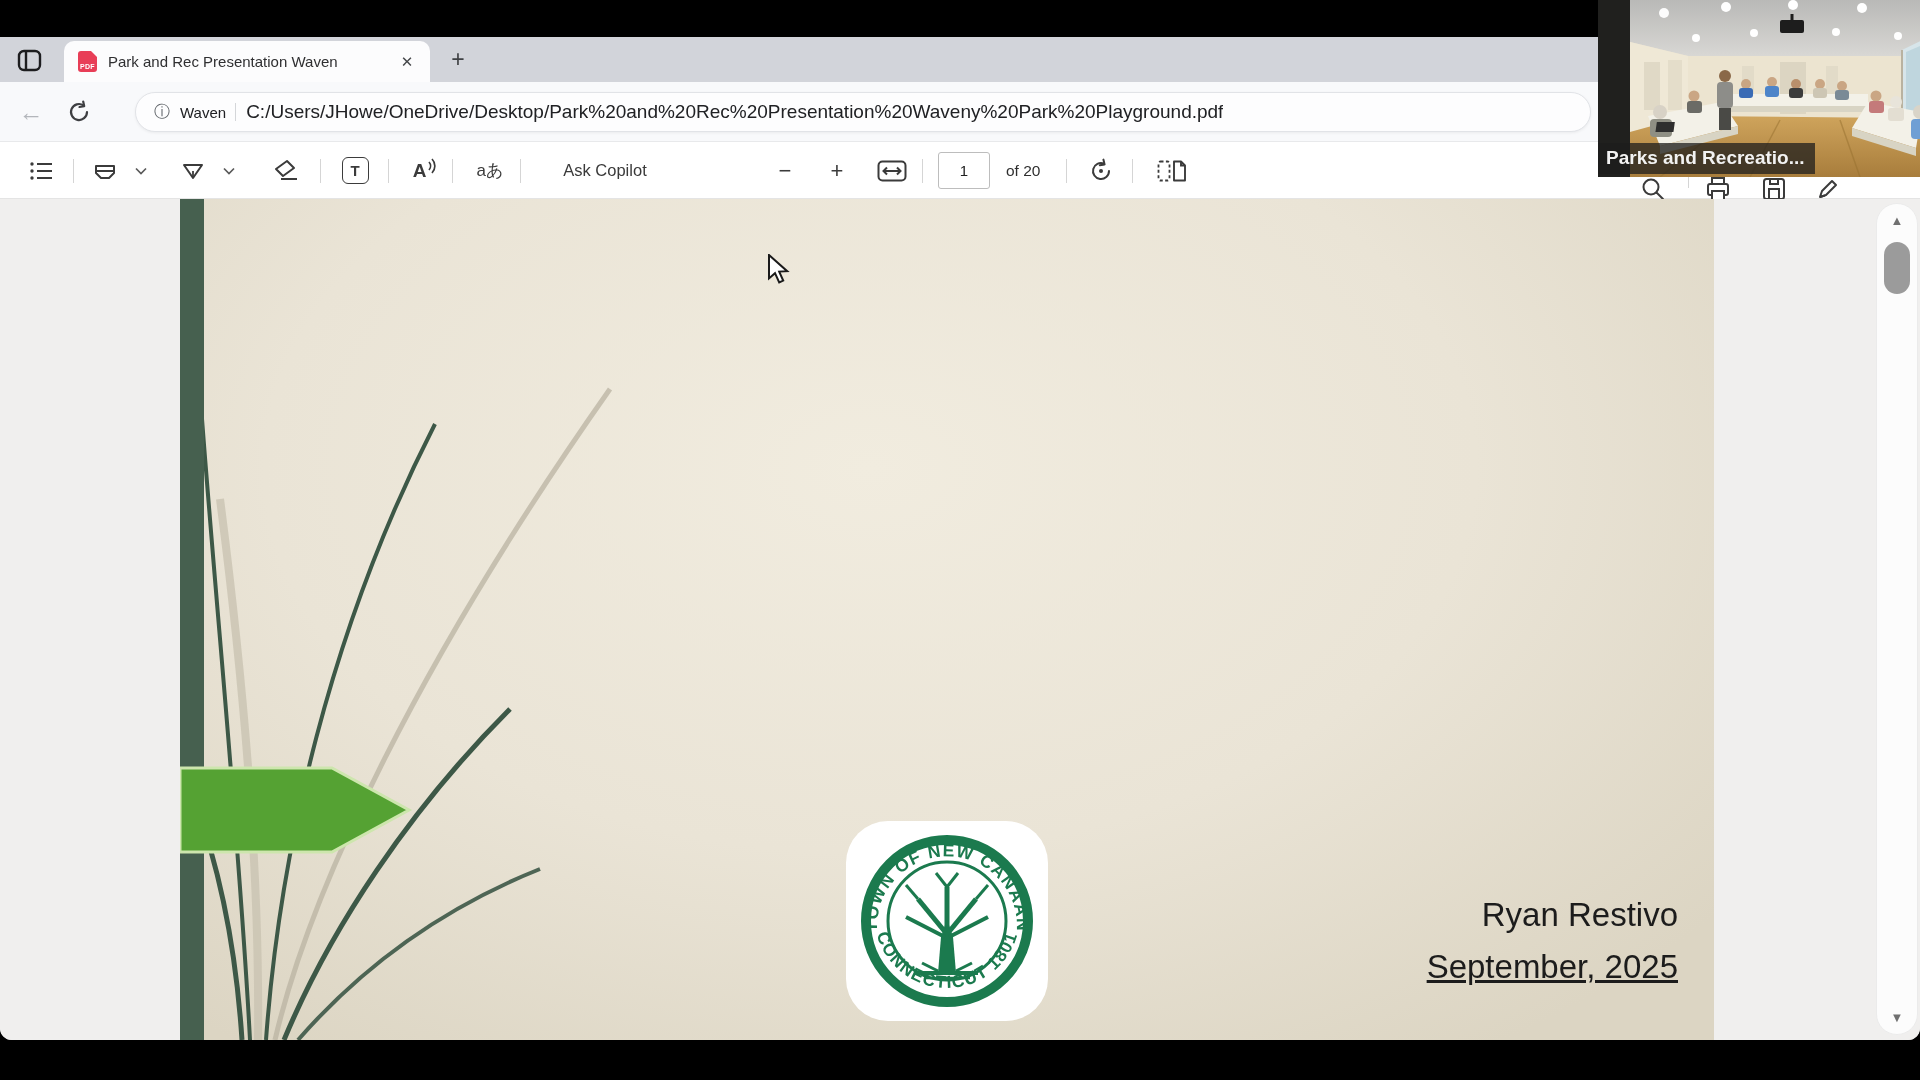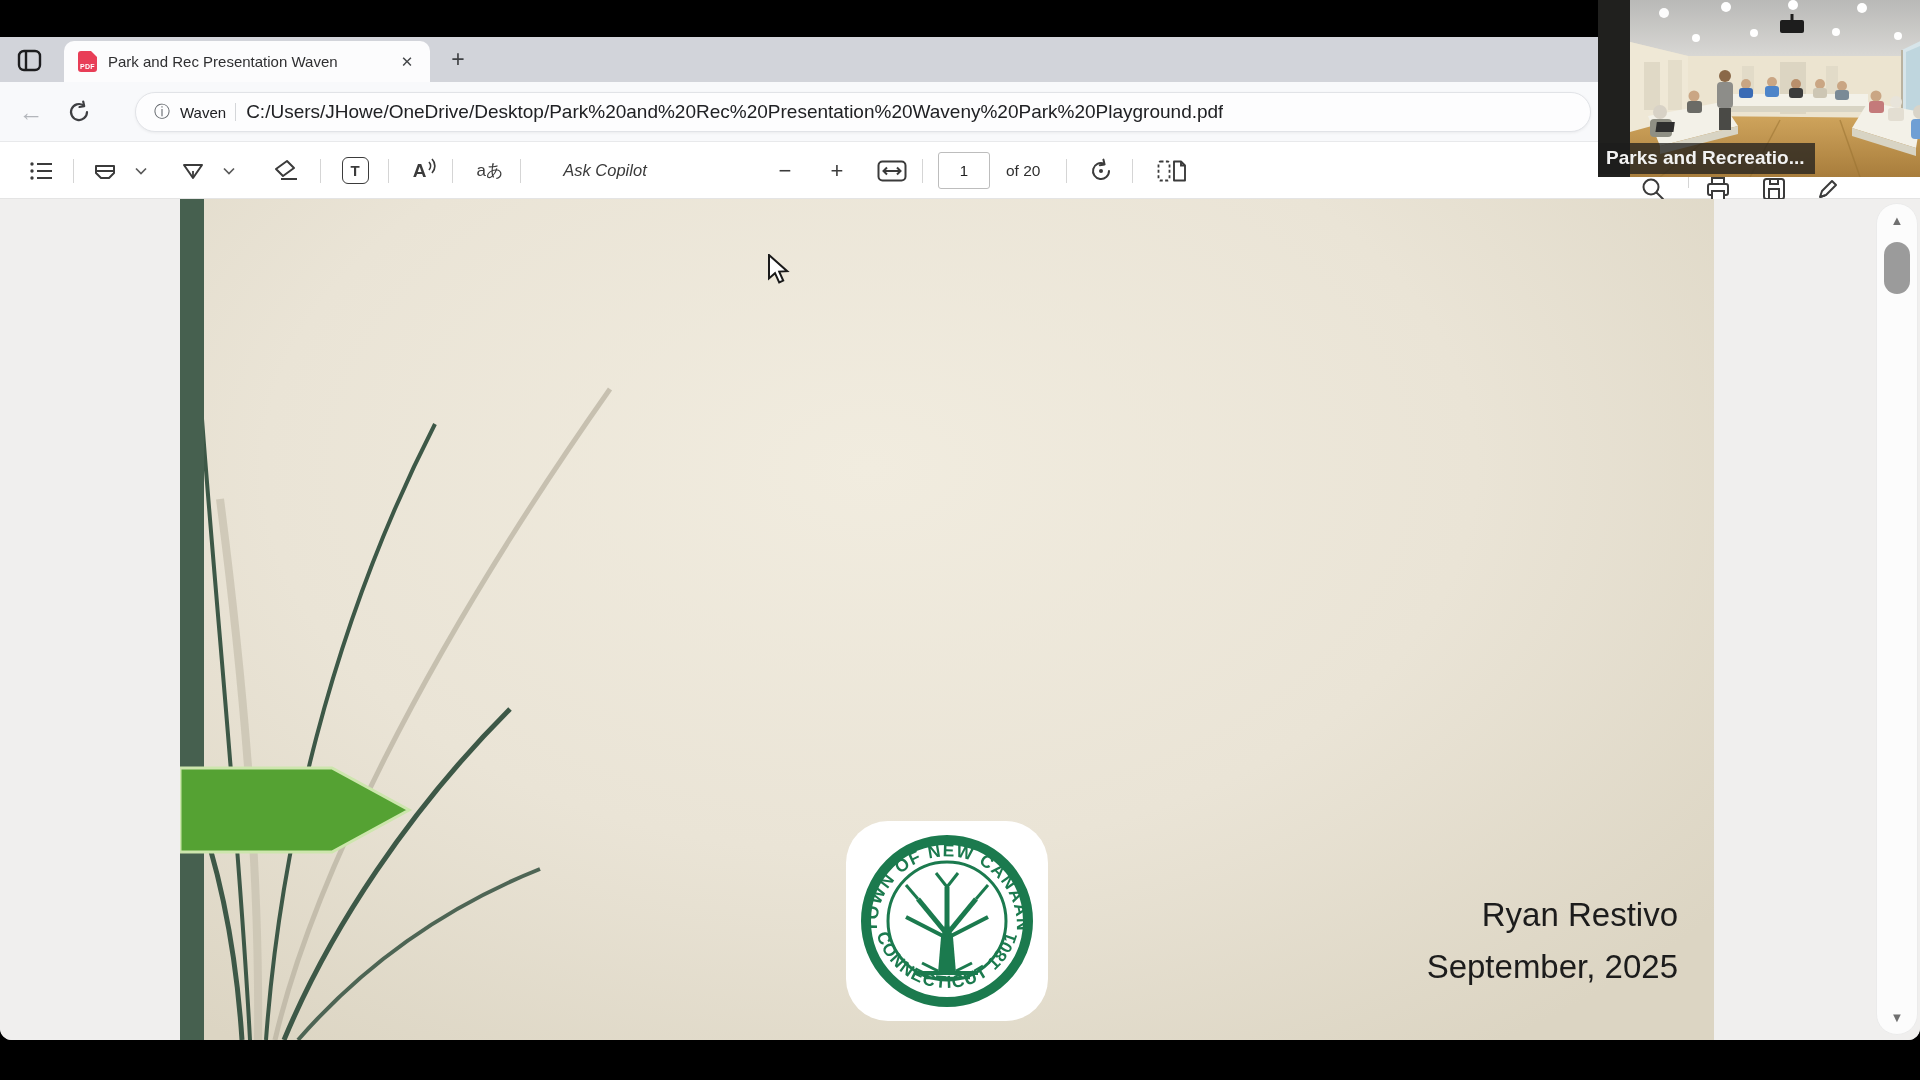--- a/index.html
+++ b/index.html
@@ -65,21 +65,21 @@
   .viewer { position:absolute; left:0; top:162px; width:1920px; height:841px; background:#f0efee; }
   .slide { position:absolute; left:180px; top:0; width:1534px; height:841px;
            background:radial-gradient(ellipse 1100px 700px at 45% 32%, #f1ecdf 0%, #eae4d6 55%, #dcd5c3 100%); }
   .stripe { position:absolute; left:0; top:0; width:24px; height:841px; background:#46604f; }
   .slide-title { position:absolute; left:0; top:356px; width:100%; text-align:center;
                  font-size:106px; font-weight:bold; letter-spacing:4px; color:#141b10;
                  -webkit-text-stroke:1.5px #4c7a31;
                  text-shadow:0 0 4px rgba(150,200,100,.8), 0 0 8px rgba(150,200,100,.45); }
   .byline { position:absolute; right:36px; top:696px; text-align:right; color:#1c1c1c; }
   .byline .a { font-size:33px; line-height:40px; }
-  .byline .d { font-size:33px; line-height:40px; margin-top:12px; }
+  .byline .d { font-size:33px; line-height:40px; margin-top:12px;text-decoration:underline; }
   .seal-wrap { position:absolute; left:666px; top:622px; width:202px; height:200px; }
 
   
   .sbar { position:absolute; left:1876px; top:4px; width:42px; height:832px; background:#fcfcfc;
           border:1px solid #ebebeb; border-radius:21px; }
   .sb-up,.sb-down { position:absolute; left:0; width:40px; text-align:center; font-size:13px; color:#707070; cursor:pointer; }
   .sb-up { top:9px; } .sb-down { bottom:9px; }
   .sb-thumb { position:absolute; left:7px; top:38px; width:26px; height:52px; background:#9b9b9b;
               border-radius:13px; cursor:grab; }
 
@@ -190,21 +190,21 @@
         <path d="M5 15 A10 10 0 0 0 5 1" fill="none" stroke="#3b3b3b" stroke-width="1.7"></path>
       </svg>
     </div>
     <div class="sep" style="left:452px;"></div>
 
     <div class="pb" style="left:468px;width:44px;font-size:17px;">
       <span>aあ</span>
     </div>
     <div class="sep" style="left:520px;"></div>
 
-    <div class="pb" style="left:545px;width:120px;font-style:italic;">
+    <div class="pb" style="left:545px;width:120px;">
       <span class="copilot">Ask Copilot</span>
     </div>
 
     <div class="pb zgl" style="left:770px;width:30px;">−</div>
     <div class="pb zgl" style="left:822px;width:30px;">+</div>
     <div class="pb" style="left:874px;width:36px;">
       <svg width="30" height="22" viewBox="0 0 30 22">
         <rect x="1.5" y="1.5" width="27" height="19" rx="4" fill="none" stroke="#3b3b3b" stroke-width="2"></rect>
         <line x1="7" y1="11" x2="23" y2="11" stroke="#3b3b3b" stroke-width="2"></line>
         <polyline points="10,7.5 6.5,11 10,14.5" fill="none" stroke="#3b3b3b" stroke-width="2"></polyline>

